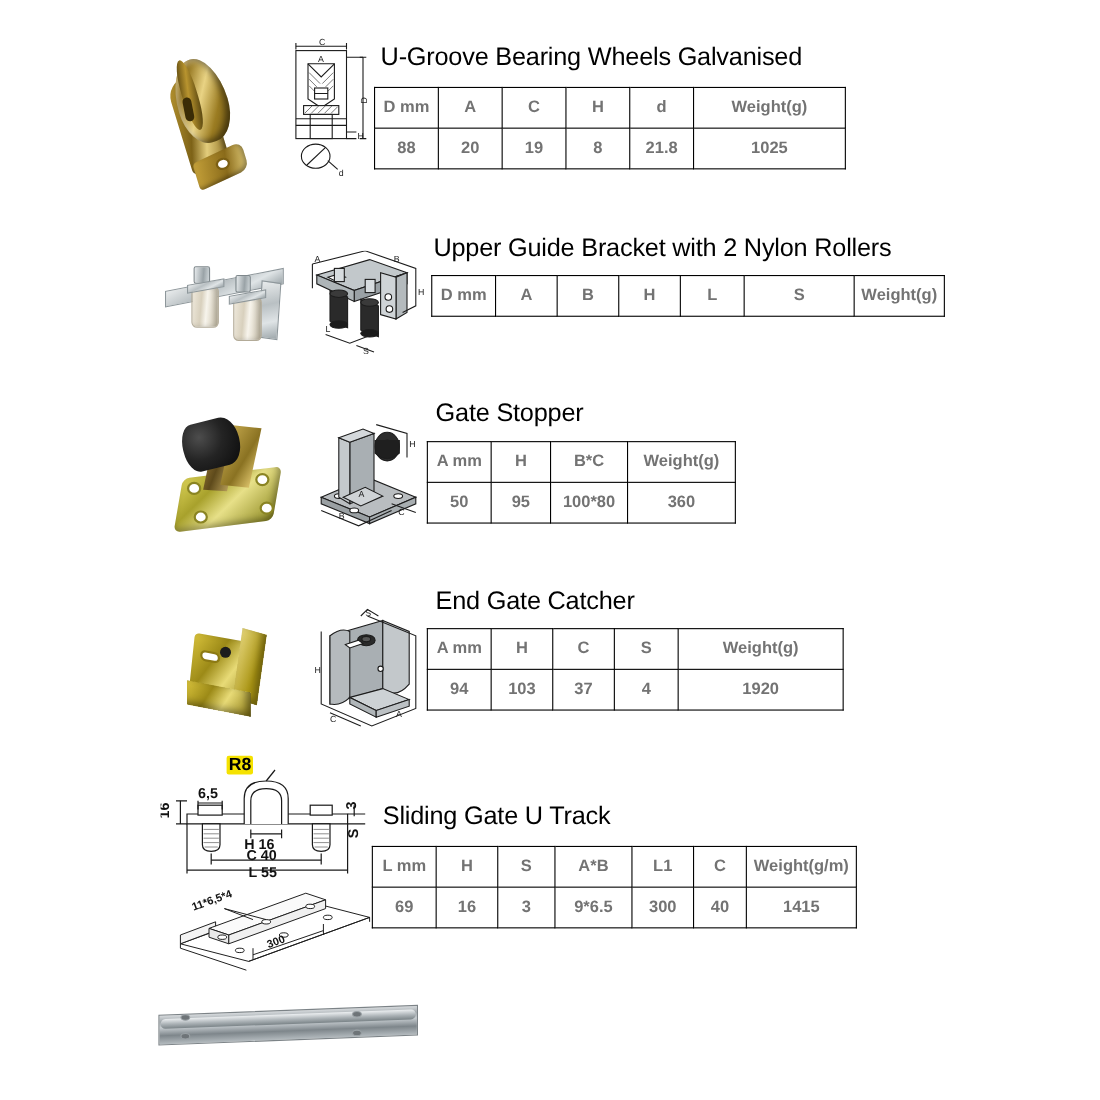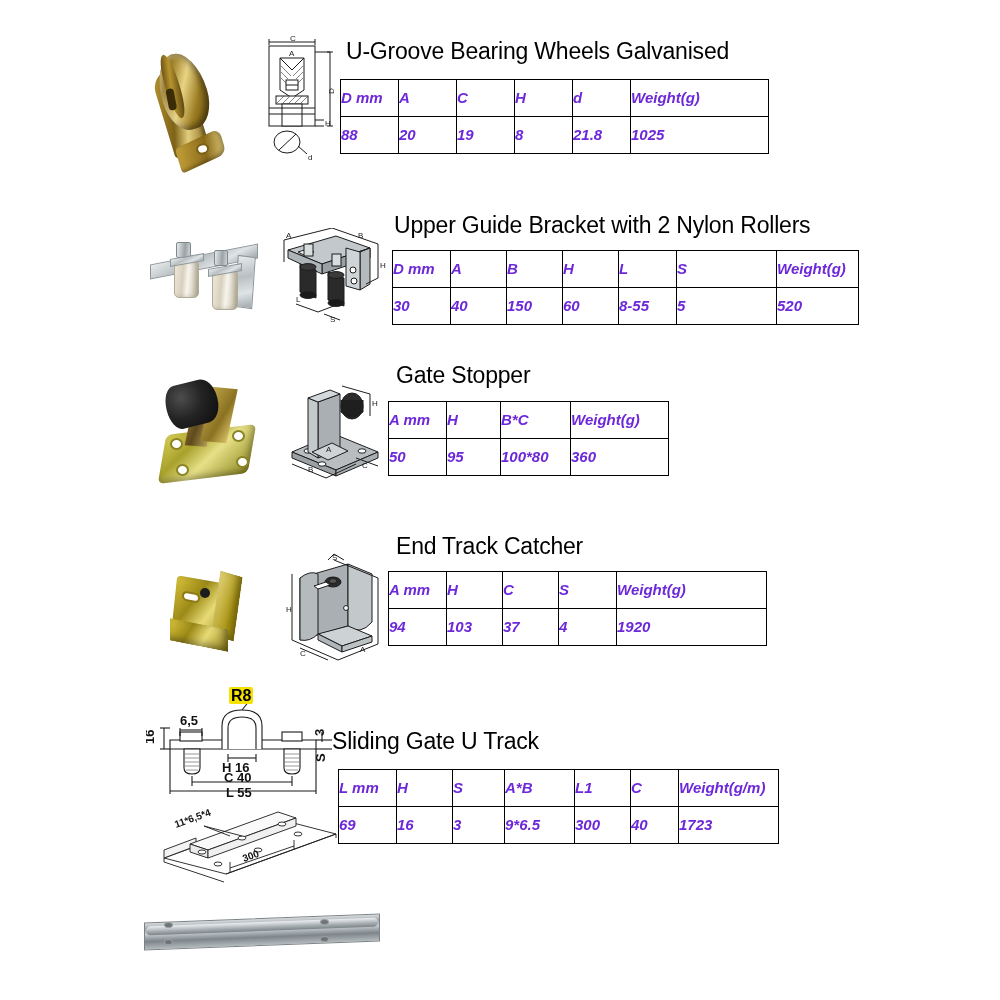--- a/index.html
+++ b/index.html
@@ -32,28 +32,28 @@
   }
 
   
   table.spec {
     position: absolute;
     border-collapse: collapse;
     background: #fff;
   }
   table.spec td {
     border: 1.5px solid #000;
+    text-align: center;
     font-weight: bold;
     font-size: 15px;
-    color: #6d28d9;
+    color: #737373;
     padding: 0;
     height: 36px;
     line-height: 36px;
     white-space: nowrap;
-    font-style: italic;
   }
   table.spec tr.hdr td { font-size: 15px; }
   table.spec tr.val td { font-size: 15px; }
 
   
   .wheel-photo {
     width: 62px; height: 110px;
     transform: rotate(-17deg);
   }
   .wheel-body {
@@ -345,29 +345,20 @@
       <tbody>
           <tr class="hdr">
         <td style="width:58px;">D mm</td>
         <td style="width:56px;">A</td>
         <td style="width:56px;">B</td>
         <td style="width:56px;">H</td>
         <td style="width:58px;">L</td>
         <td style="width:100px;">S</td>
         <td style="width:82px;">Weight(g)</td>
       </tr>
-      <tr class="val">
-        <td>30</td>
-        <td>40</td>
-        <td>150</td>
-        <td>60</td>
-        <td>8-55</td>
-        <td>5</td>
-        <td>520</td>
-      </tr>
     </tbody>
       </table>
   </div>
 
   <div class="section" style="left:0;top:0;width:1000px;height:0;">
 
     <div class="photo" style="left:150px;top:372px;width:120px;height:110px;">
       <div class="gs-base" style="left:12px;top:58px;width:90px;height:48px;transform:skewY(-7deg) skewX(-10deg);"></div>
       <div class="gs-hole" style="left:20px;top:66px;"></div>
       <div class="gs-hole" style="left:82px;top:58px;"></div>
@@ -469,21 +460,21 @@
         </g>
         <g font-family="Liberation Sans, sans-serif" font-size="8" fill="#1a1a1a">
           <text x="60" y="8">S</text>
           <text x="14" y="60">H</text>
           <text x="28" y="104">C</text>
           <text x="88" y="100">A</text>
         </g>
       </svg>
     </div>
 
-    <div class="title" style="left:396px;top:535px;">End Track Catcher</div>
+    <div class="title" style="left:396px;top:535px;">End Gate Catcher</div>
 
     <table class="spec" style="left:388px;top:571px;">
       <tbody>
           <tr class="hdr">
         <td style="width:58px;">A mm</td>
         <td style="width:56px;">H</td>
         <td style="width:56px;">C</td>
         <td style="width:58px;">S</td>
         <td style="width:150px;">Weight(g)</td>
       </tr>
@@ -560,21 +551,21 @@
           <text x="8" y="52" transform="rotate(-90 8 52)">16</text>
           <text x="34" y="33">6,5</text>
           <text x="178" y="44" transform="rotate(-90 178 44)">3</text>
           <text x="179" y="70" transform="rotate(-90 179 70)">S</text>
           <text x="76" y="80">H 16</text>
           <text x="78" y="90">C 40</text>
           <text x="80" y="105">L 55</text>
         </g>
       </svg>
 
-      <div style="position:absolute;left:83px;top:-4px;font-size:16px;font-weight:bold;line-height:1;">
+      <div style="position:absolute;left:60px;top:-4px;font-size:16px;font-weight:bold;line-height:1;">
         <span class="hl">R8</span>
       </div>
     </div>
 
     <div class="drawing dwg" style="left:146px;top:800px;">
       <svg width="204" height="84" viewBox="0 0 204 84">
         <g fill="none" stroke="#1d1d1d" stroke-width="0.9">
 
           <path d="M18 58 L128 18 L190 34 L80 74 Z" fill="#ffffff"></path>
 
@@ -611,39 +602,39 @@
 
     <div class="track-photo" style="left:144px;top:908px;">
       <div class="track-rail"></div>
       <div class="track-ridge"></div>
       <div class="track-hole" style="left:20px;top:14px;"></div>
       <div class="track-hole" style="left:20px;top:31px;"></div>
       <div class="track-hole" style="left:176px;top:11px;"></div>
       <div class="track-hole" style="left:176px;top:28px;"></div>
     </div>
 
-    <div class="title" style="left:332px;top:730px;">Sliding Gate U Track</div>
+    <div class="title" style="left:348px;top:730px;">Sliding Gate U Track</div>
 
     <table class="spec" style="left:338px;top:769px;">
       <tbody>
           <tr class="hdr">
         <td style="width:58px;">L mm</td>
         <td style="width:56px;">H</td>
         <td style="width:52px;">S</td>
         <td style="width:70px;">A*B</td>
         <td style="width:56px;">L1</td>
         <td style="width:48px;">C</td>
         <td style="width:100px;">Weight(g/m)</td>
       </tr>
       <tr class="val">
         <td>69</td>
         <td>16</td>
         <td>3</td>
         <td>9*6.5</td>
         <td>300</td>
         <td>40</td>
-        <td>1723</td>
+        <td>1415</td>
       </tr>
     </tbody>
       </table>
   </div>
 
 </div>
 
 </body></html>

